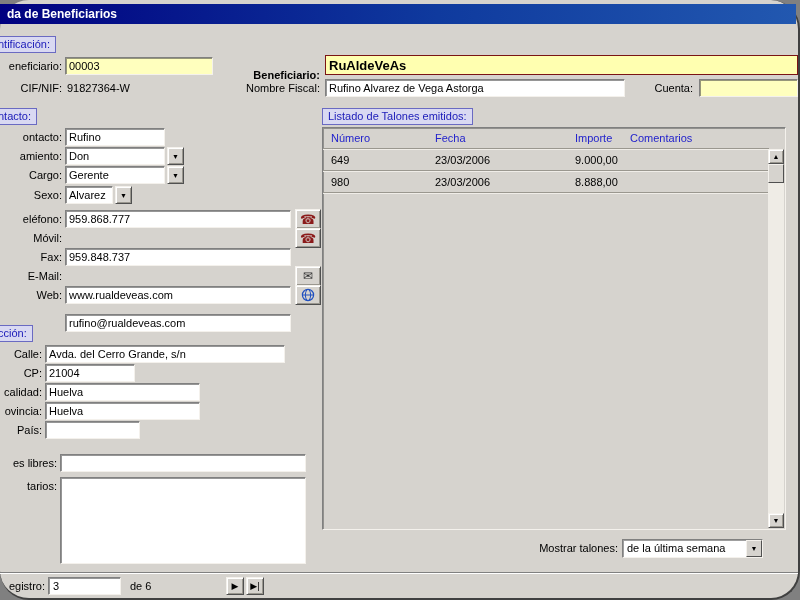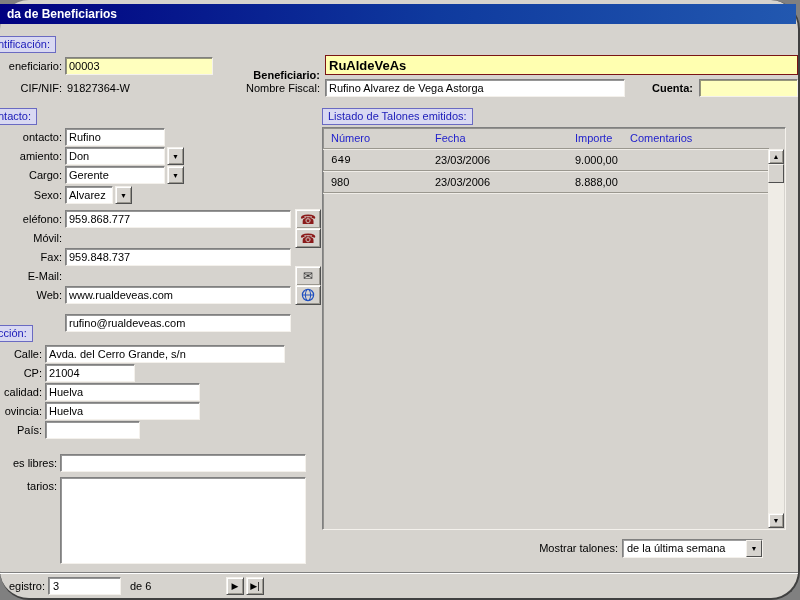--- a/index.html
+++ b/index.html
@@ -11,21 +11,21 @@
 
   .titlebar { position:absolute; left:0; top:4px; width:796px; height:20px;
               background:linear-gradient(90deg,#000080 0%,#0f3a9e 55%,#2258b0 100%);
               color:#fff; font-weight:bold; font-size:12px; line-height:20px; padding-left:7px; }
 
   .section { position:absolute; background:#d9d9f2; border:1px solid #6a6ac2;
              color:#1a1ab8; padding:1px 5px 2px 5px; white-space:nowrap; }
 
   .lbl { position:absolute; white-space:nowrap; }
   .lbl.r { text-align:right; }
-  .bold { font-weight:bold; }
+  .bold { font-weight:normal; }
 
   .field { position:absolute; background:#fff; border:1px solid;
            border-color:#808080 #f4f1ec #f4f1ec #808080;
            box-shadow:inset 1px 1px 0 rgba(64,64,64,.55);
            padding:2px 3px 0 3px; height:18px; white-space:nowrap; overflow:hidden; }
   .field.yellow { background:#ffffbe; }
   .field.big { background:#ffffb0; border:1px solid #7a1414; box-shadow:none;
                font-weight:bold; font-size:13px; padding-top:2px; height:20px; }
   .flat { position:absolute; white-space:nowrap; }
 
@@ -171,21 +171,21 @@
   <div class="section" style="left:322px; top:108px;">Listado de Talones emitidos:</div>
 
   <div class="tablebox">
     <div class="thead">
       <span style="left:8px;">Número</span>
       <span style="left:112px;">Fecha</span>
       <span style="left:252px;">Importe</span>
       <span style="left:307px;">Comentarios</span>
     </div>
     <div class="trow" style="top:22px;">
-      <span style="left:8px;font-family:Liberation Mono, monospace;">649</span>
+      <span style="left:8px;">649</span>
       <span style="left:112px;">23/03/2006</span>
       <span style="left:252px;">9.000,00</span>
     </div>
     <div class="trow" style="top:44px;">
       <span style="left:8px;">980</span>
       <span style="left:112px;">23/03/2006</span>
       <span style="left:252px;">8.888,00</span>
     </div>
     <div class="sb">
       <div class="btn" style="top:0;">

